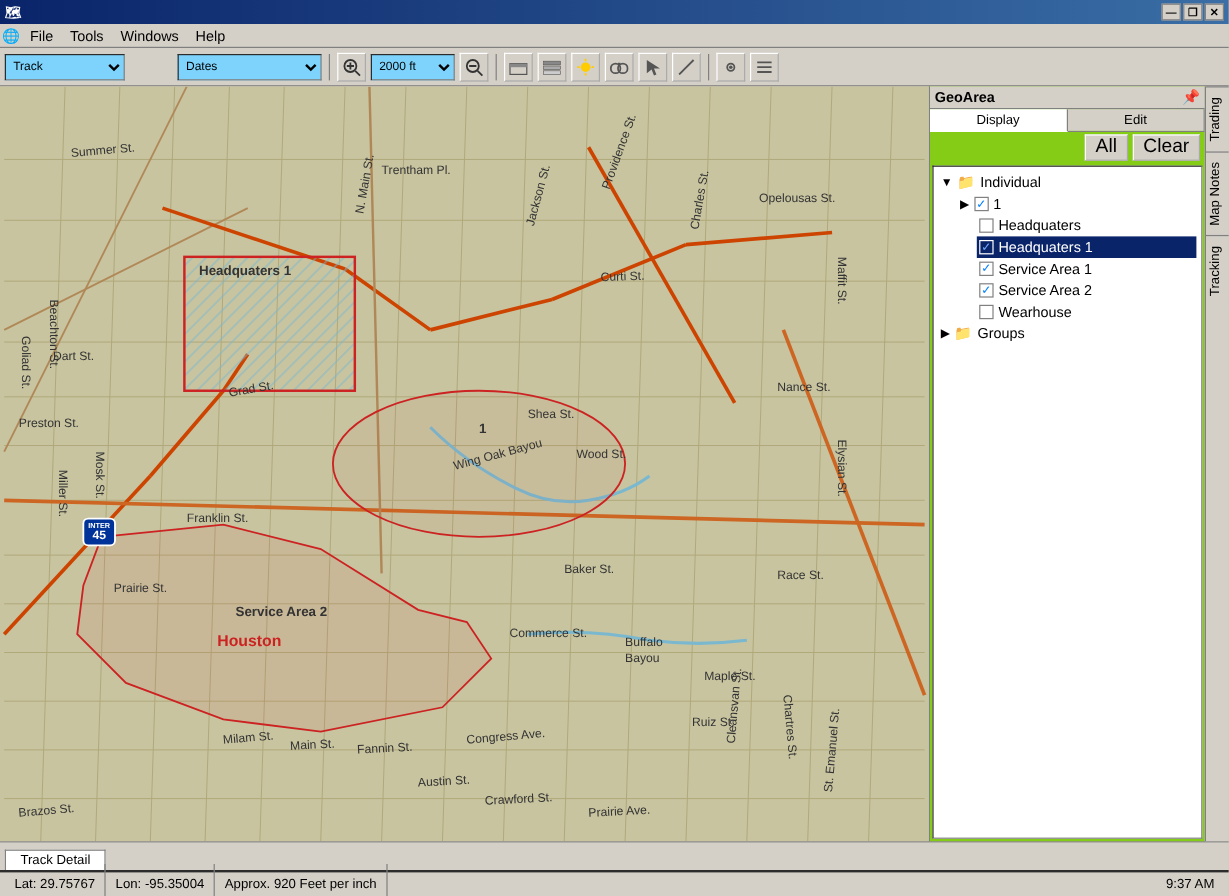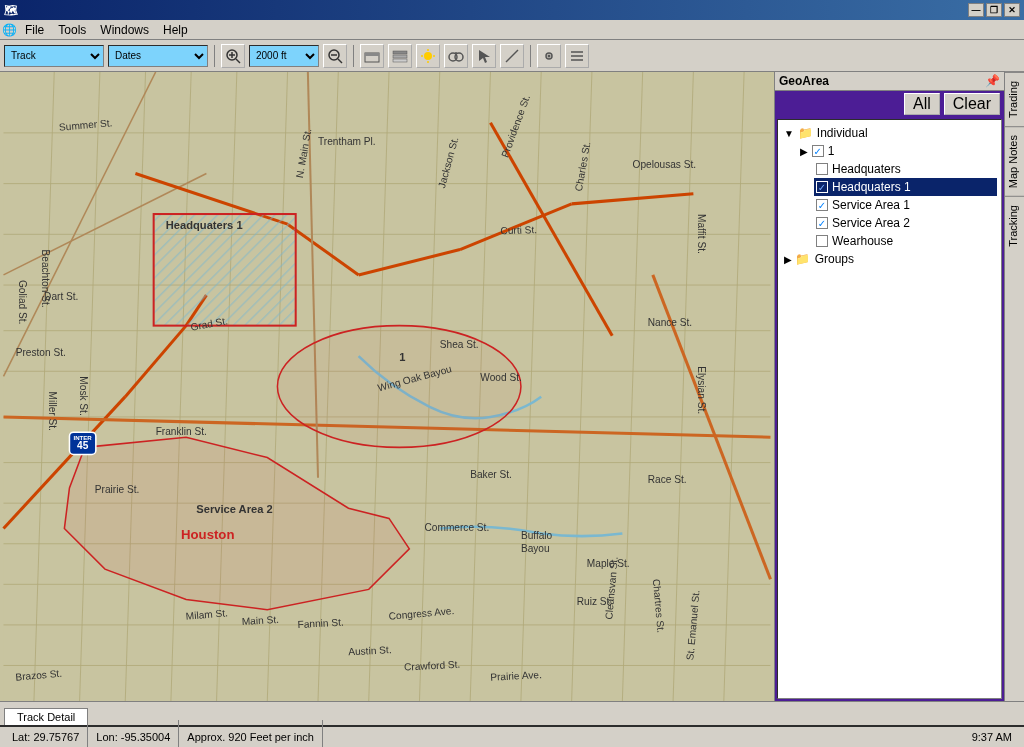--- a/index.html
+++ b/index.html
@@ -80,21 +80,21 @@
     #map-container {
       flex: 1;
       position: relative;
       overflow: hidden;
       background: #c8c4a0;
     }
 
     
     #right-panel {
       width: 230px;
-      background: #4c1d95;
+      background: #84cc16;
       border-left: 1px solid #808080;
       display: flex;
       flex-direction: column;
     }
 
     #panel-header {
       display: flex;
       align-items: center;
       justify-content: space-between;
       padding: 2px 4px;
@@ -264,21 +264,21 @@
   <span class="menu-item">File</span>
   <span class="menu-item">Tools</span>
   <span class="menu-item">Windows</span>
   <span class="menu-item">Help</span>
 </div>
 
 <div id="toolbar">
   <select class="toolbar-select" style="width:100px;">
     <option>Track</option>
   </select>
-  <select class="toolbar-select" style="width:100px;">
+  <select class="toolbar-select" style="width:120px;margin-left:40px;">
     <option>Dates</option>
   </select>
   <div class="toolbar-separator"></div>
   <div class="toolbar-btn">
     <svg width="16" height="16">
         <circle cx="7" cy="7" r="5" stroke="#333" stroke-width="1.5" fill="none"></circle>
         <line x1="11" y1="11" x2="15" y2="15" stroke="#333" stroke-width="1.5"></line>
         <line x1="7" y1="4" x2="7" y2="10" stroke="#333" stroke-width="1.5"></line>
         <line x1="4" y1="7" x2="10" y2="7" stroke="#333" stroke-width="1.5"></line>
       </svg>
@@ -482,20 +482,24 @@
 
     </svg>
   </div>
 
   <div id="right-panel">
     <div id="panel-header">
       <span id="panel-title">GeoArea</span>
       <span id="panel-pin">📌</span>
     </div>
 
+    <div id="panel-tabs">
+      <div class="panel-tab active">Display</div>
+      <div class="panel-tab">Edit</div>
+    </div>
 
     <div id="panel-actions">
       <button class="panel-action-btn">All</button>
       <button class="panel-action-btn">Clear</button>
     </div>
 
     <div id="tree-area">
 
       <div class="tree-item">
         <span class="expand-icon">▼</span>

